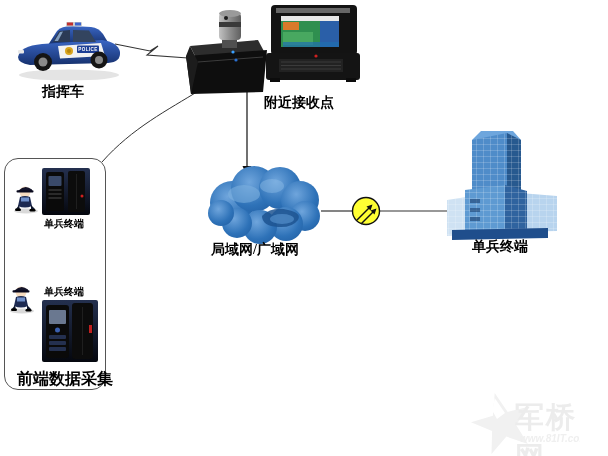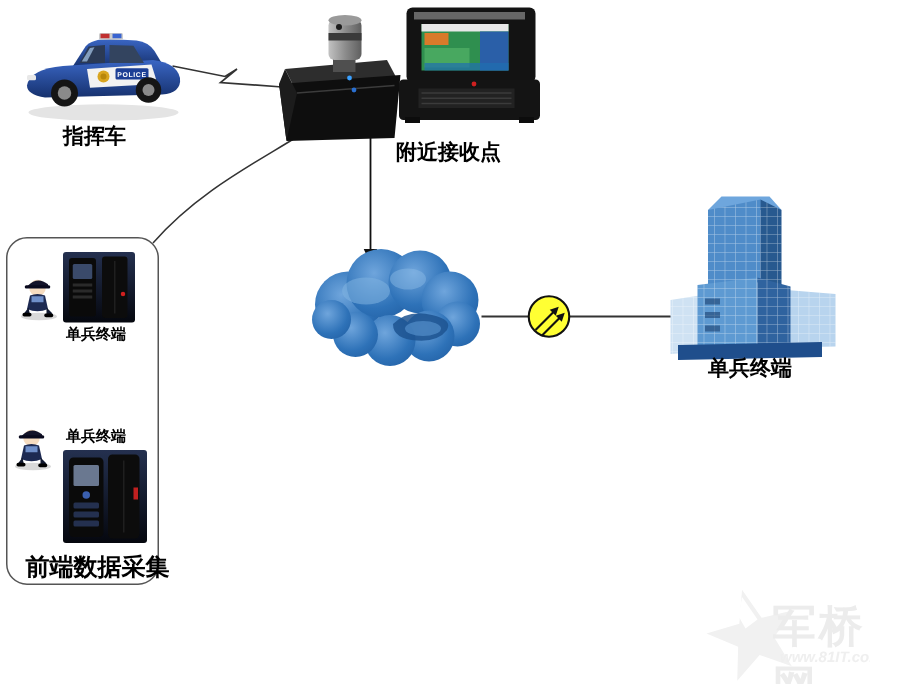--- a/index.html
+++ b/index.html
@@ -226,20 +226,21 @@
       <rect x="89" y="325" width="3" height="8" fill="#c02020"></rect>
     </g>
   </svg>
 
   <div id="frontend-box"></div>
 
   <div class="lbl lbl-main" style="left:31px;top:84px;width:64px;">指挥车</div>
 
   <div class="lbl lbl-main" style="left:256px;top:95px;width:86px;">附近接收点</div>
 
+  <div class="lbl lbl-main" style="left:200px;top:242px;width:110px;">局域网/广域网</div>
 
   <div class="lbl lbl-main" style="left:466px;top:239px;width:68px;">单兵终端</div>
 
   <div class="lbl lbl-small" style="left:44px;top:218px;width:40px;">单兵终端</div>
 
   <div class="lbl lbl-small" style="left:44px;top:286px;width:40px;">单兵终端</div>
 
   <div class="lbl lbl-box" style="left:15px;top:370px;width:76px;">前端数据采集</div>
 
   <div id="watermark-name">军桥网</div>

